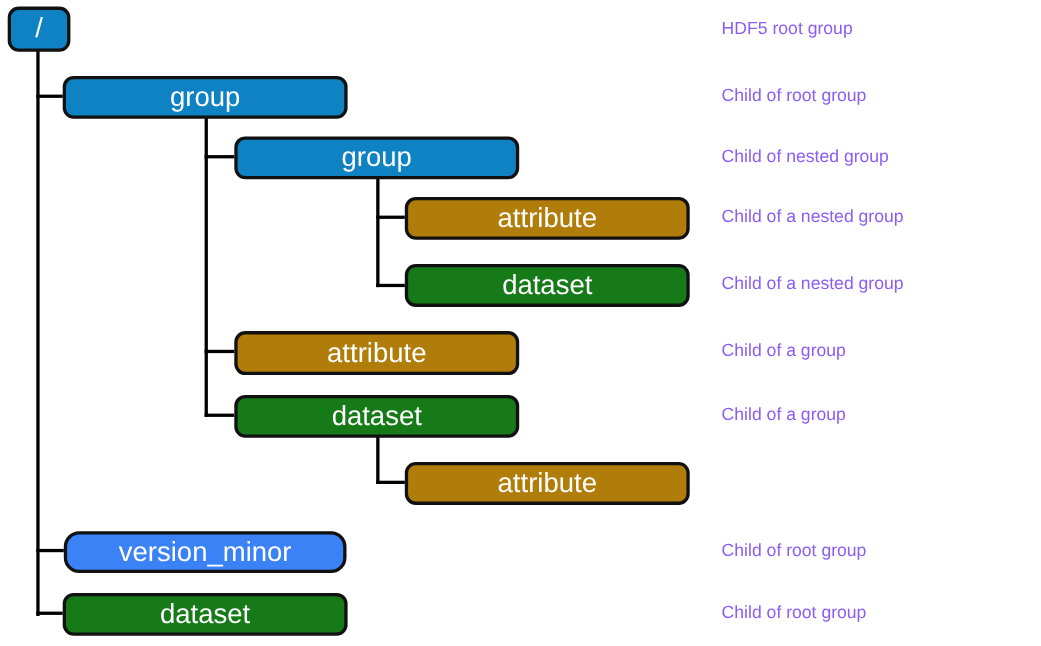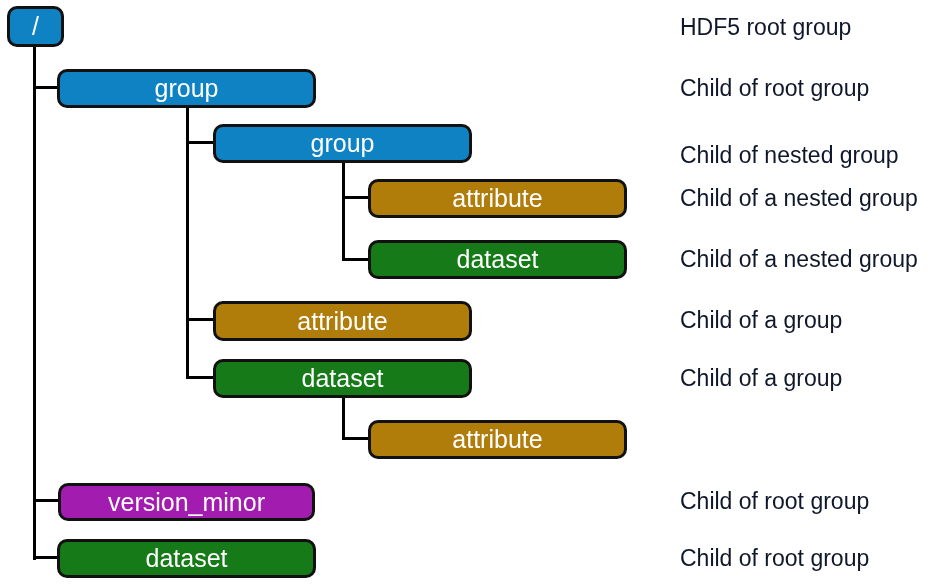--- a/index.html
+++ b/index.html
@@ -30,43 +30,43 @@
     line-height: 1;
   }
   
   .line {
     position: absolute;
     background: #000000;
   }
   
   .ann {
     position: absolute;
-    left: 680px;
-    color: #0f172a;
-    font-size: 23px;
+    left: 656px;
+    color: #8b5cf6;
+    font-size: 16px;
     white-space: nowrap;
     line-height: 26px;
   }
 
   
   .n0 { left: 7px;   top: 6px;   width: 57px;  height: 41px; }
   .n1 { left: 57px;  top: 69px;  width: 259px; height: 39px; }
   .n2 { left: 213px; top: 124px; width: 259px; height: 39px; }
   .n3 { left: 368px; top: 179px; width: 259px; height: 39px; }
   .n4 { left: 368px; top: 240px; width: 259px; height: 39px; }
   .n5 { left: 213px; top: 301px; width: 259px; height: 40px; }
   .n6 { left: 213px; top: 359px; width: 259px; height: 39px; }
   .n7 { left: 368px; top: 420px; width: 259px; height: 39px; }
   .n8 { left: 58px;  top: 483px; width: 257px; height: 38px; }
   .n9 { left: 57px;  top: 539px; width: 259px; height: 39px; }
 
   
   .a0 { top: 14px; }
   .a1 { top: 75px; }
-  .a2 { top: 130px; margin-top: 12px; }
+  .a2 { top: 130px; }
   .a3 { top: 185px; }
   .a4 { top: 246px; }
   .a5 { top: 307px; }
   .a6 { top: 365px; }
   .a7 { top: 426px; }
   .a8 { top: 488px; }
   .a9 { top: 545px; }
 
   
   .trunk-root   { left: 33px;  top: 46px;  width: 3px;  height: 514px; }
@@ -125,21 +125,21 @@
   </div>
   <div class="node n5" style="background: rgb(176, 125, 11);">
     <span>attribute</span>
   </div>
   <div class="node n6" style="background: rgb(21, 122, 23);">
     <span>dataset</span>
   </div>
   <div class="node n7" style="background: rgb(176, 125, 11);">
     <span>attribute</span>
   </div>
-  <div class="node n8" style="background: #a21caf;">
+  <div class="node n8" style="background: #3b82f6; border-radius: 14px;">
     <span>version_minor</span>
   </div>
   <div class="node n9" style="background: rgb(21, 122, 23);">
     <span>dataset</span>
   </div>
 
   <div class="ann a0">HDF5 root group</div>
   <div class="ann a1">Child of root group</div>
   <div class="ann a2">Child of nested group</div>
   <div class="ann a3">Child of a nested group</div>

